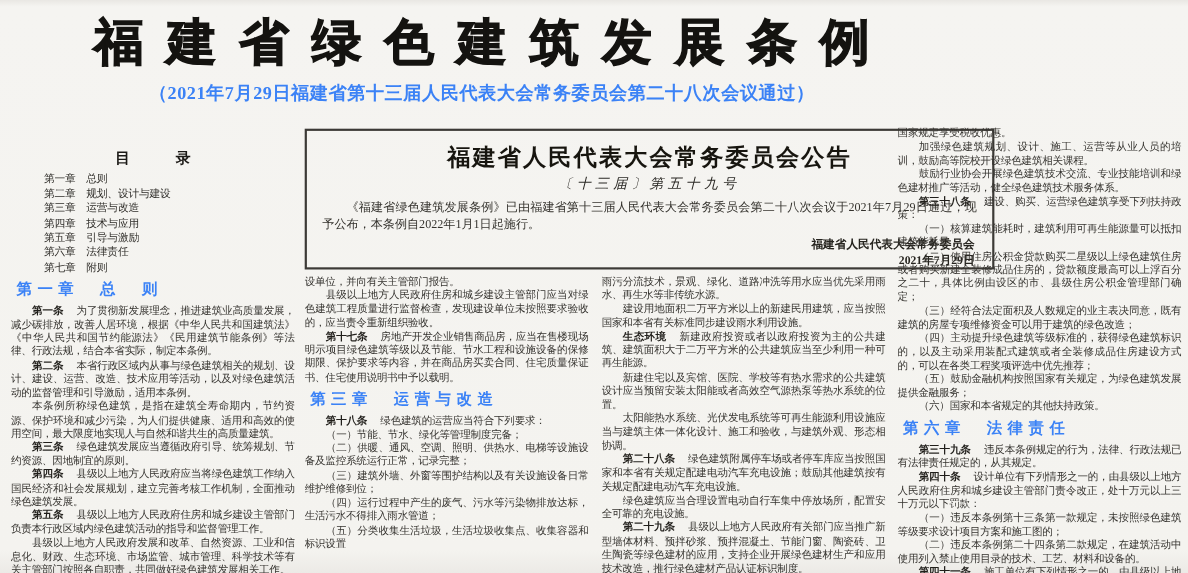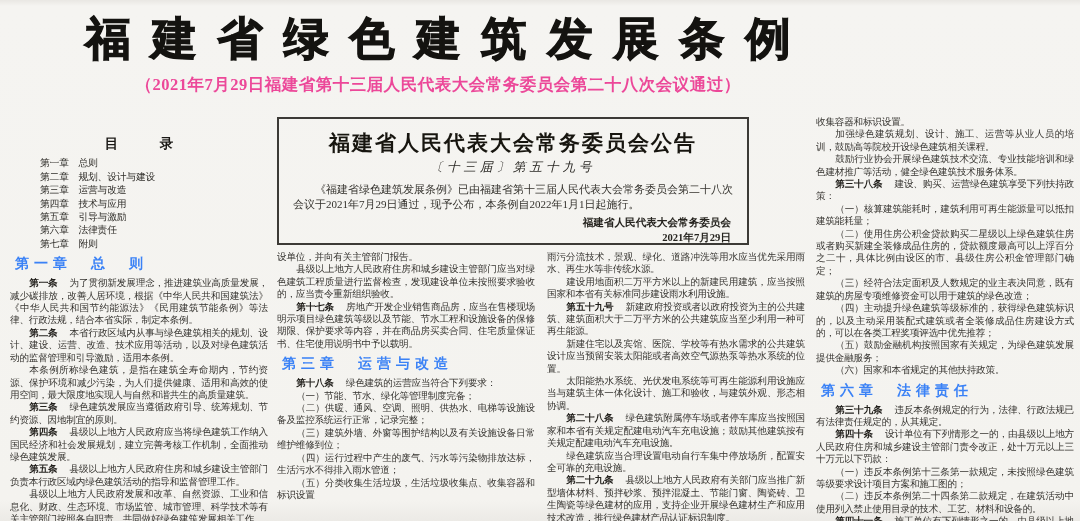--- a/index.html
+++ b/index.html
@@ -13,21 +13,21 @@
   .page{position:absolute;inset:0;}
   
   .masthead{position:absolute;top:8px;left:0;width:876px;text-align:center;}
   .main-title{
     margin:0;font-family:"Liberation Sans","DejaVu Sans",sans-serif;
     font-weight:900;font-size:45px;letter-spacing:21px;color:#141310;
     text-indent:21px;line-height:62px;
     -webkit-text-stroke:1.2px #141310;
   }
   .sub-title{
-    margin-top:4px;font-size:16.5px;font-weight:bold;color:#ec4899;letter-spacing:.5px;
+    margin-top:4px;font-size:16.5px;font-weight:bold;color:#3b82f6;letter-spacing:.5px;
   }
   
   .col{position:absolute;width:258px;overflow:hidden;font-size:9.6px;line-height:12.4px;letter-spacing:-.2px;}
   .col1{left:10px;top:128px;height:405px;}
   .col2{left:277px;top:251px;height:270px;}
   .col3{left:547px;top:251px;height:270px;}
   .col4{left:816px;top:116px;height:405px;}
   .para{margin:0;text-indent:2em;text-align:justify;text-justify:inter-ideograph;}
   .cont{text-indent:0;}
   .lead{font-weight:bold;padding-right:12px;color:#201e1a;}
@@ -35,21 +35,21 @@
   .chap{
     text-align:left;font-weight:bold;font-size:14px;color:#3b82f6;
     letter-spacing:5px;margin:5px 0 4px;line-height:18px;text-indent:5px;
   }
   
   .toc-head{text-align:center;font-weight:bold;font-size:13.5px;letter-spacing:14px;text-indent:14px;color:#1b1916;margin:10px 0 6px;}
   .toc{padding-left:30px;}
   .toc-item{line-height:13.4px;font-size:9.8px;color:#2e2c28;}
   
   .box{
-    position:absolute;left:277px;top:117px;width:472px;height:128px;
+    position:absolute;left:277px;top:117px;width:627px;height:128px;
     border:2px solid #3c3a36;box-sizing:border-box;background:transparent;
   }
   .box-title{
     text-align:center;font-weight:bold;font-size:21px;color:#17150f;
     letter-spacing:2px;margin-top:12px;line-height:24px;
   }
   .box-docno{
     text-align:center;font-size:12.5px;color:#2a2824;letter-spacing:4px;
     font-style:italic;margin-top:4px;line-height:16px;
   }
@@ -113,31 +113,31 @@
     <p class="para"><b class="lead"></b><span>（一）节能、节水、绿化等管理制度完备；</span></p>
     <p class="para"><b class="lead"></b><span>（二）供暖、通风、空调、照明、供热水、电梯等设施设备及监控系统运行正常，记录完整；</span></p>
     <p class="para"><b class="lead"></b><span>（三）建筑外墙、外窗等围护结构以及有关设施设备日常维护维修到位；</span></p>
     <p class="para"><b class="lead"></b><span>（四）运行过程中产生的废气、污水等污染物排放达标，生活污水不得排入雨水管道；</span></p>
     <p class="para"><b class="lead"></b><span>（五）分类收集生活垃圾，生活垃圾收集点、收集容器和标识设置</span></p>
   </div>
 
   <div class="col col3">
     <p class="para cont"><b class="lead"></b><span>雨污分流技术，景观、绿化、道路冲洗等用水应当优先采用雨水、再生水等非传统水源。</span></p>
     <p class="para"><b class="lead"></b><span>建设用地面积二万平方米以上的新建民用建筑，应当按照国家和本省有关标准同步建设雨水利用设施。</span></p>
-    <p class="para"><b class="lead">第五十九号</b><span>新建政府投资或者以政府投资为主的公共建筑、建筑面积大于二万平方米的公共建筑应当至少利用一种可再生能源。</span></p>
+    <p class="para"><b class="lead">生态环境</b><span>新建政府投资或者以政府投资为主的公共建筑、建筑面积大于二万平方米的公共建筑应当至少利用一种可再生能源。</span></p>
     <p class="para"><b class="lead"></b><span>新建住宅以及宾馆、医院、学校等有热水需求的公共建筑设计应当预留安装太阳能或者高效空气源热泵等热水系统的位置。</span></p>
     <p class="para"><b class="lead"></b><span>太阳能热水系统、光伏发电系统等可再生能源利用设施应当与建筑主体一体化设计、施工和验收，与建筑外观、形态相协调。</span></p>
     <p class="para"><b class="lead">第二十八条</b><span>绿色建筑附属停车场或者停车库应当按照国家和本省有关规定配建电动汽车充电设施；鼓励其他建筑按有关规定配建电动汽车充电设施。</span></p>
     <p class="para"><b class="lead"></b><span>绿色建筑应当合理设置电动自行车集中停放场所，配置安全可靠的充电设施。</span></p>
     <p class="para"><b class="lead">第二十九条</b><span>县级以上地方人民政府有关部门应当推广新型墙体材料、预拌砂浆、预拌混凝土、节能门窗、陶瓷砖、卫生陶瓷等绿色建材的应用，支持企业开展绿色建材生产和应用技术改造，推行绿色建材产品认证标识制度。</span></p>
 
   </div>
 
   <div class="col col4">
-    <p class="para cont"><b class="lead"></b><span>收集容器和标识设置。</span></p>
+    <p class="para cont"><b class="lead"></b><span>国家规定享受税收优惠。</span></p>
     <p class="para"><b class="lead"></b><span>加强绿色建筑规划、设计、施工、运营等从业人员的培训，鼓励高等院校开设绿色建筑相关课程。</span></p>
     <p class="para"><b class="lead"></b><span>鼓励行业协会开展绿色建筑技术交流、专业技能培训和绿色建材推广等活动，健全绿色建筑技术服务体系。</span></p>
     <p class="para"><b class="lead">第三十八条</b><span>建设、购买、运营绿色建筑享受下列扶持政策：</span></p>
     <p class="para"><b class="lead"></b><span>（一）核算建筑能耗时，建筑利用可再生能源量可以抵扣建筑能耗量；</span></p>
     <p class="para"><b class="lead"></b><span>（二）使用住房公积金贷款购买二星级以上绿色建筑住房或者购买新建全装修成品住房的，贷款额度最高可以上浮百分之二十，具体比例由设区的市、县级住房公积金管理部门确定；</span></p>
     <p class="para"><b class="lead"></b><span>（三）经符合法定面积及人数规定的业主表决同意，既有建筑的房屋专项维修资金可以用于建筑的绿色改造；</span></p>
     <p class="para"><b class="lead"></b><span>（四）主动提升绿色建筑等级标准的，获得绿色建筑标识的，以及主动采用装配式建筑或者全装修成品住房建设方式的，可以在各类工程奖项评选中优先推荐；</span></p>
     <p class="para"><b class="lead"></b><span>（五）鼓励金融机构按照国家有关规定，为绿色建筑发展提供金融服务；</span></p>
     <p class="para"><b class="lead"></b><span>（六）国家和本省规定的其他扶持政策。</span></p>
     <div class="chap">第六章　法律责任</div>

